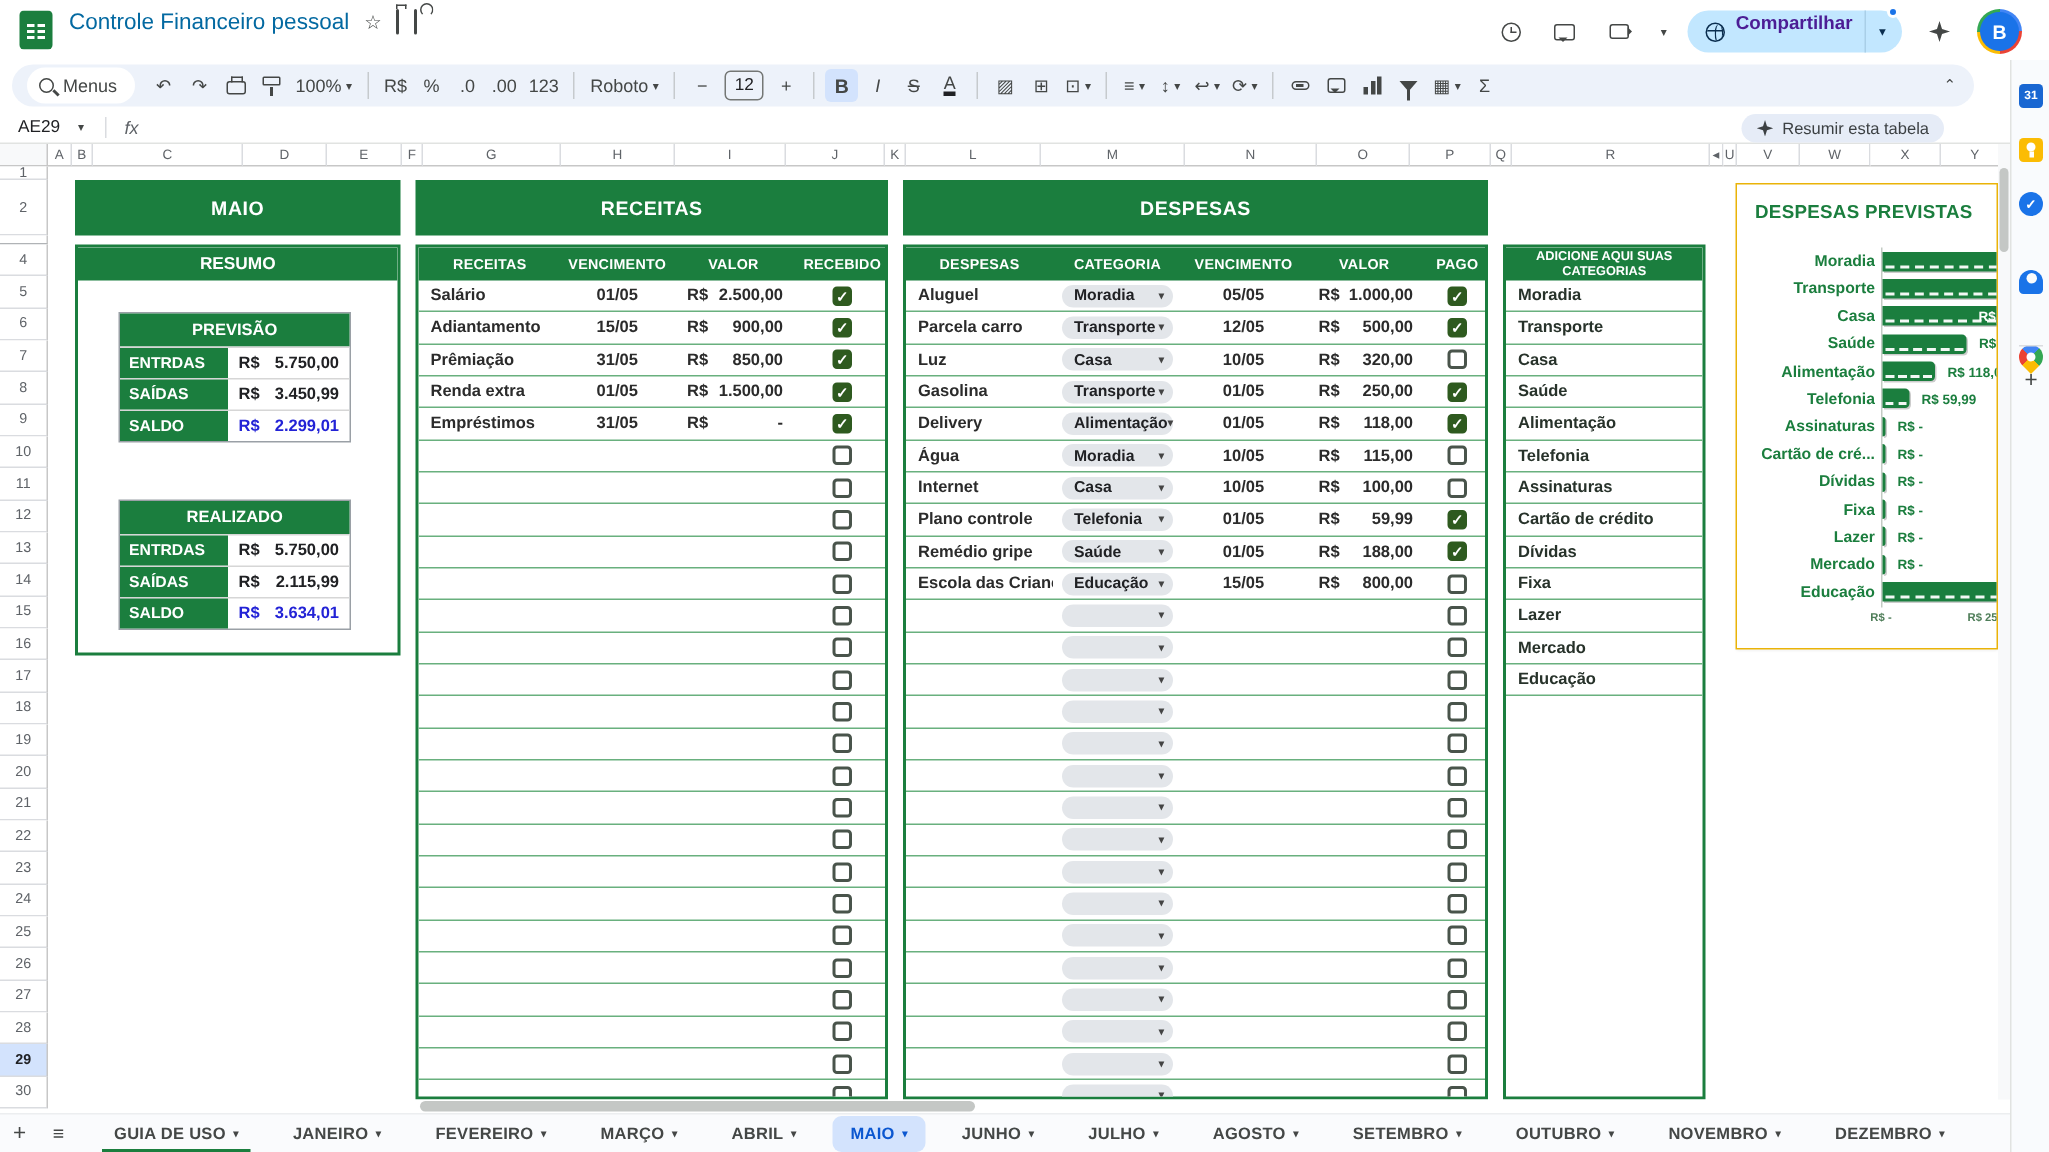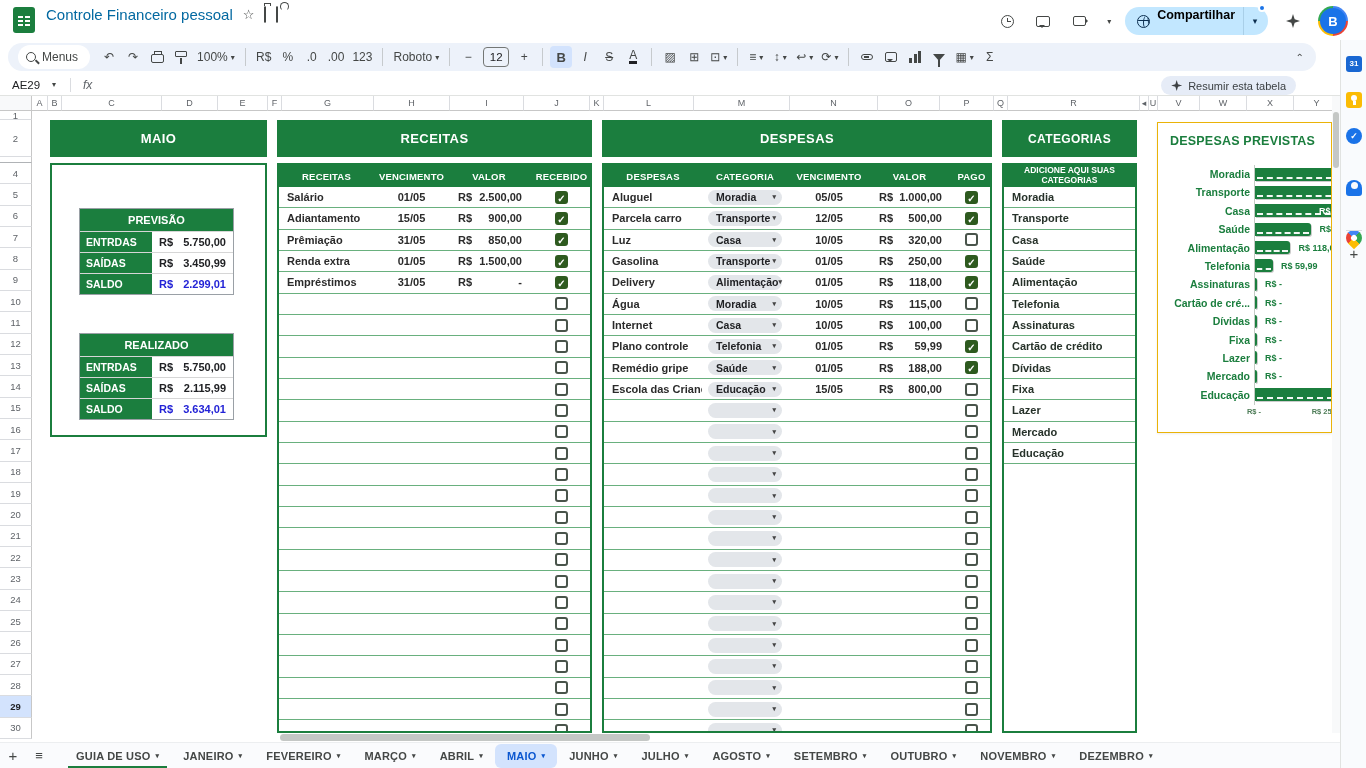--- a/index.html
+++ b/index.html
@@ -11,21 +11,21 @@
   #topbar { position:absolute; left:0; top:0; width:1366px; height:40px; background:#fff; }
   #logo { position:absolute; left:11px; top:7px; width:26px; height:26px; }
   #title-row { position:absolute; left:46px; top:5px; height:18px; display:flex; align-items:center; gap:10px; }
   #doc-title { font-size:15px; color:#0369a1; }
   .title-ic { color:#444746; font-size:13px; line-height:1; }
   #menubar { position:absolute; left:44px; top:24px; display:flex; gap:3px; }
   .menu-item { font-size:12.5px; color:#202124; padding:1px 7px; border-radius:9px; cursor:default; }
   #top-right { position:absolute; right:18px; top:6px; display:flex; align-items:center; gap:14px; }
   .tr-ic { width:22px; height:22px; display:flex; align-items:center; justify-content:center; }
   #share-btn { position:relative; height:28px; background:#c2e7ff; border-radius:14px; display:flex; align-items:center; padding:0 2px 0 12px; }
-  #share-label { font-size:12.5px; font-weight:bold; color:#000000; margin:0 8px 12px 7px; }
+  #share-label { font-size:12.5px; font-weight:bold; color:#4c1d95; margin:0 8px 12px 7px; }
   #share-div { width:1px; height:28px; background:#a9cfe8; }
   #share-caret { width:22px; text-align:center; font-size:9px; color:#0b2e4f; }
   #share-dot { position:absolute; right:2px; top:-3px; width:8px; height:8px; background:#1a73e8; border:2px solid #fff; border-radius:50%; }
   #avatar-ring { width:30px; height:30px; border-radius:50%; padding:2px;
      background:conic-gradient(#4285f4 0 25%, #ea4335 25% 50%, #fbbc04 50% 75%, #34a853 75% 100%); }
   #avatar { width:26px; height:26px; border-radius:50%; background:#1a73e8; color:#fff; font-size:13px; font-weight:bold; display:flex; align-items:center; justify-content:center; }
 
   
   #toolbar { position:absolute; left:8px; top:43px; width:1308px; height:28px; background:#edf2fa; border-radius:14px; display:flex; align-items:center; padding:0 10px; gap:2px; }
   .tb { height:22px; min-width:22px; border-radius:4px; display:flex; align-items:center; justify-content:center; font-size:12px; color:#444746; padding:0 3px; }
@@ -363,20 +363,21 @@
       <div class="row-h" style="height: 21.33px;">25</div>
       <div class="row-h" style="height: 21.33px;">26</div>
       <div class="row-h" style="height: 21.33px;">27</div>
       <div class="row-h" style="height: 21.33px;">28</div>
       <div class="row-h sel" style="height: 21.33px;">29</div>
       <div class="row-h" style="height: 21.33px;">30</div>
     </div>
 
   <div class="sec-header" style="left:50px;top:120px;width:217px;height:37px">MAIO</div>
   <div class="sec-body" style="left:50px;top:163px;width:217px;height:274px">
+    <div style="height:22px;background:var(--green);color:#fff;font-size:11.5px;font-weight:bold;display:flex;align-items:center;justify-content:center">RESUMO</div>
     <div class="mini" style="left:27px;top:43px" id="previsao-table">
       <div class="mh">PREVISÃO</div>
     <div class="mr">
           <div class="ml">ENTRDAS</div>
           <div class="mv">
             <span>R$</span>
             <span>5.750,00</span>
           </div>
         </div>
         <div class="mr">
@@ -1055,21 +1056,20 @@
           </div>
           <div class="cell"></div>
           <div class="cell"></div>
           <div class="cell center">
             <div class="cb"></div>
           </div>
         </div>
       </div>
   </div>
 
-  <div class="sec-header" style="left:1002px;top:120px;width:135px;height:37px;font-size:12px">CATEGORIAS</div>
   <div class="sec-body" style="left:1002px;top:163px;width:135px;height:570px">
     <div style="height:22px;background:var(--green);color:#fff;font-size:8.5px;font-weight:bold;display:flex;align-items:center;justify-content:center;text-align:center;line-height:1.15;padding:0 4px">ADICIONE AQUI SUAS CATEGORIAS</div>
     <div id="cat-items">
         <div class="cat-item">Moradia</div>
         <div class="cat-item">Transporte</div>
         <div class="cat-item">Casa</div>
         <div class="cat-item">Saúde</div>
         <div class="cat-item">Alimentação</div>
         <div class="cat-item">Telefonia</div>
         <div class="cat-item">Assinaturas</div>
@@ -1204,21 +1204,21 @@
     <div class="rp-ic rp-tasks" style="top:88px">✓</div>
     <div class="rp-ic rp-contact" style="top:124px"></div>
     <div class="rp-ic rp-maps" style="top:158px"></div>
     <div class="rp-div" style="top:190px"></div>
     <div class="rp-ic rp-plus" style="top:206px">+</div>
   </div>
 
   <div id="tabbar">
     <span id="tab-plus">+</span>
     <span id="tab-all">≡</span>
-    <div id="tabs-container" style="display:flex;align-items:center;gap:0">
+    <div id="tabs-container" style="display:flex;align-items:center;gap:12px">
         <div class="tab underlined">
           <span class="tlabel">GUIA DE USO</span>
           <span class="tarrow">▾</span>
         </div>
         <div class="tab">
           <span class="tlabel">JANEIRO</span>
           <span class="tarrow">▾</span>
         </div>
         <div class="tab">
           <span class="tlabel">FEVEREIRO</span>

